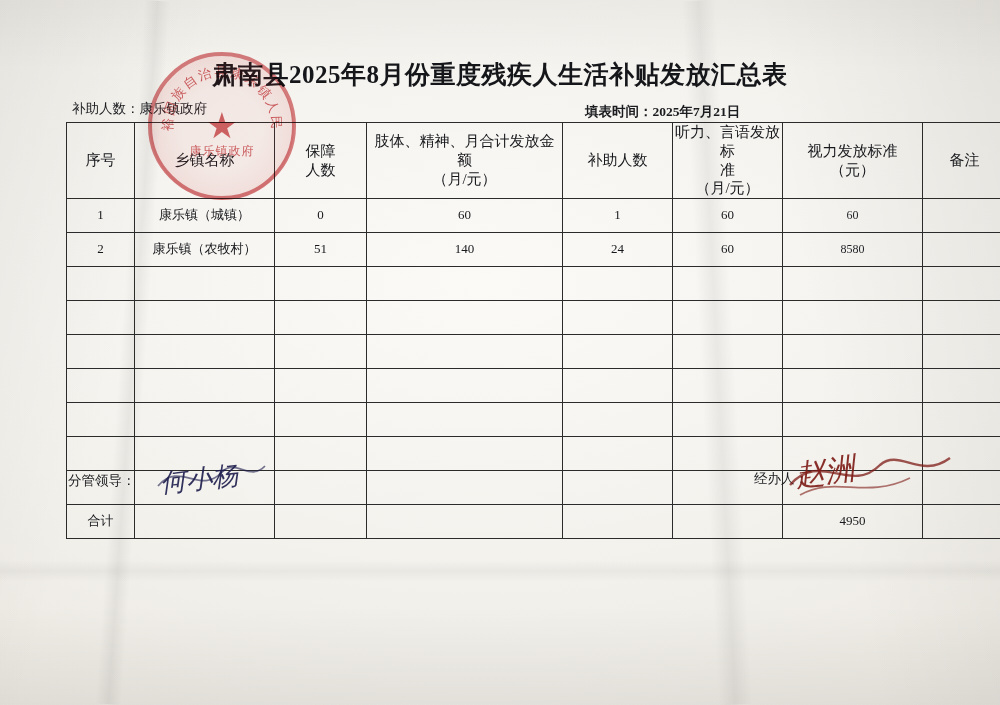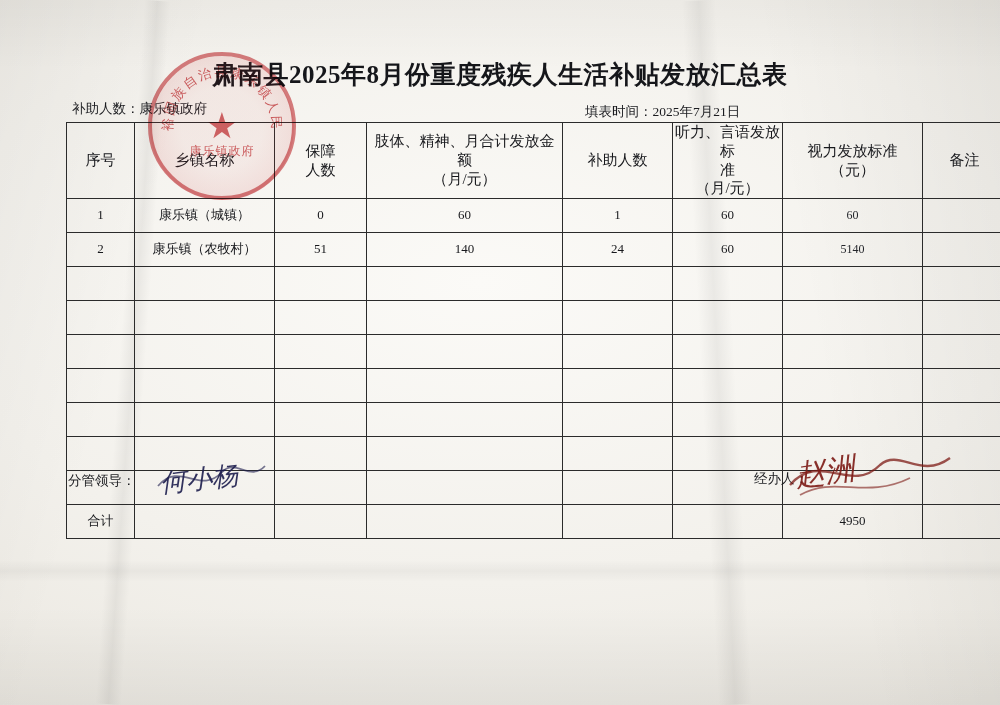--- a/index.html
+++ b/index.html
@@ -62,20 +62,21 @@
     color: #1b1c20;
     white-space: nowrap;
   }
   .meta-right {
     position: absolute;
     left: 585px;
     top: 103px;
     font-size: 13.5px;
     color: #1b1c20;
     white-space: nowrap;
+    font-weight: bold;
   }
 
   table.sheet {
     position: absolute;
     left: 66px;
     top: 122px;
     width: 868px;
     border-collapse: collapse;
     table-layout: fixed;
   }
@@ -242,21 +243,21 @@
         <td class="body"></td>
       </tr>
 
       <tr>
         <td class="body">2</td>
         <td class="body">康乐镇（农牧村）</td>
         <td class="body">51</td>
         <td class="body">140</td>
         <td class="body">24</td>
         <td class="body">60</td>
-        <td class="body small">5140</td>
+        <td class="body small">8580</td>
         <td class="body"></td>
       </tr>
 
       <tr>
         <td class="body"></td>
         <td class="body"></td>
         <td class="body"></td>
         <td class="body"></td>
         <td class="body"></td>
         <td class="body"></td>

